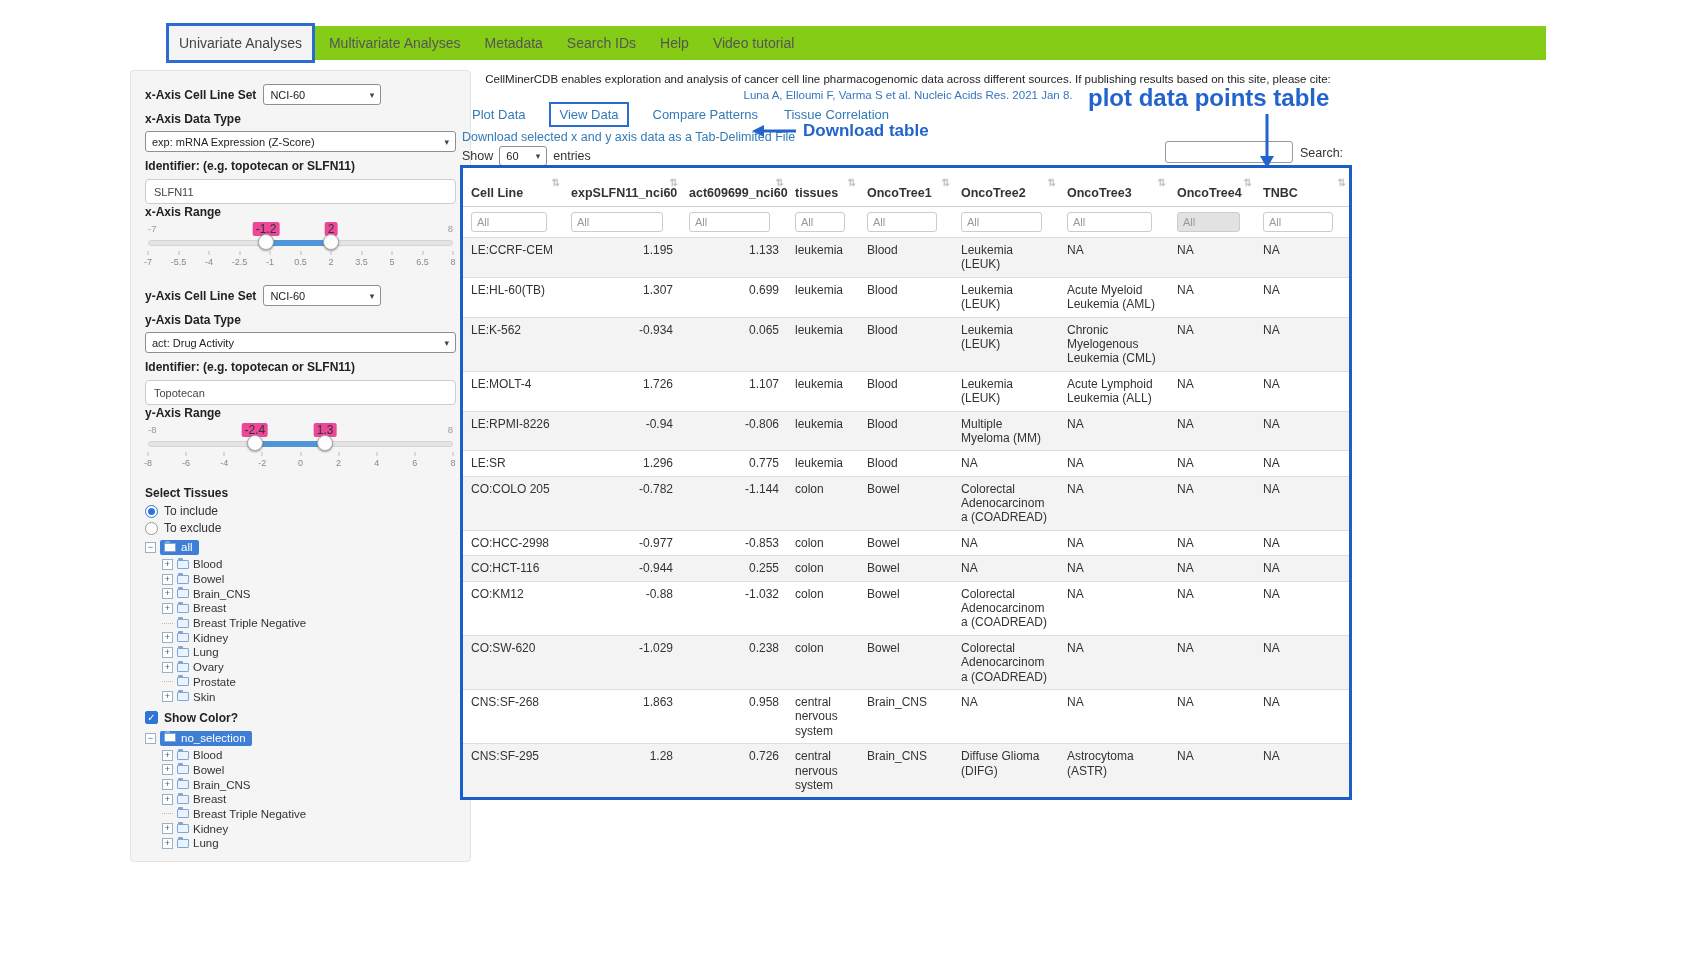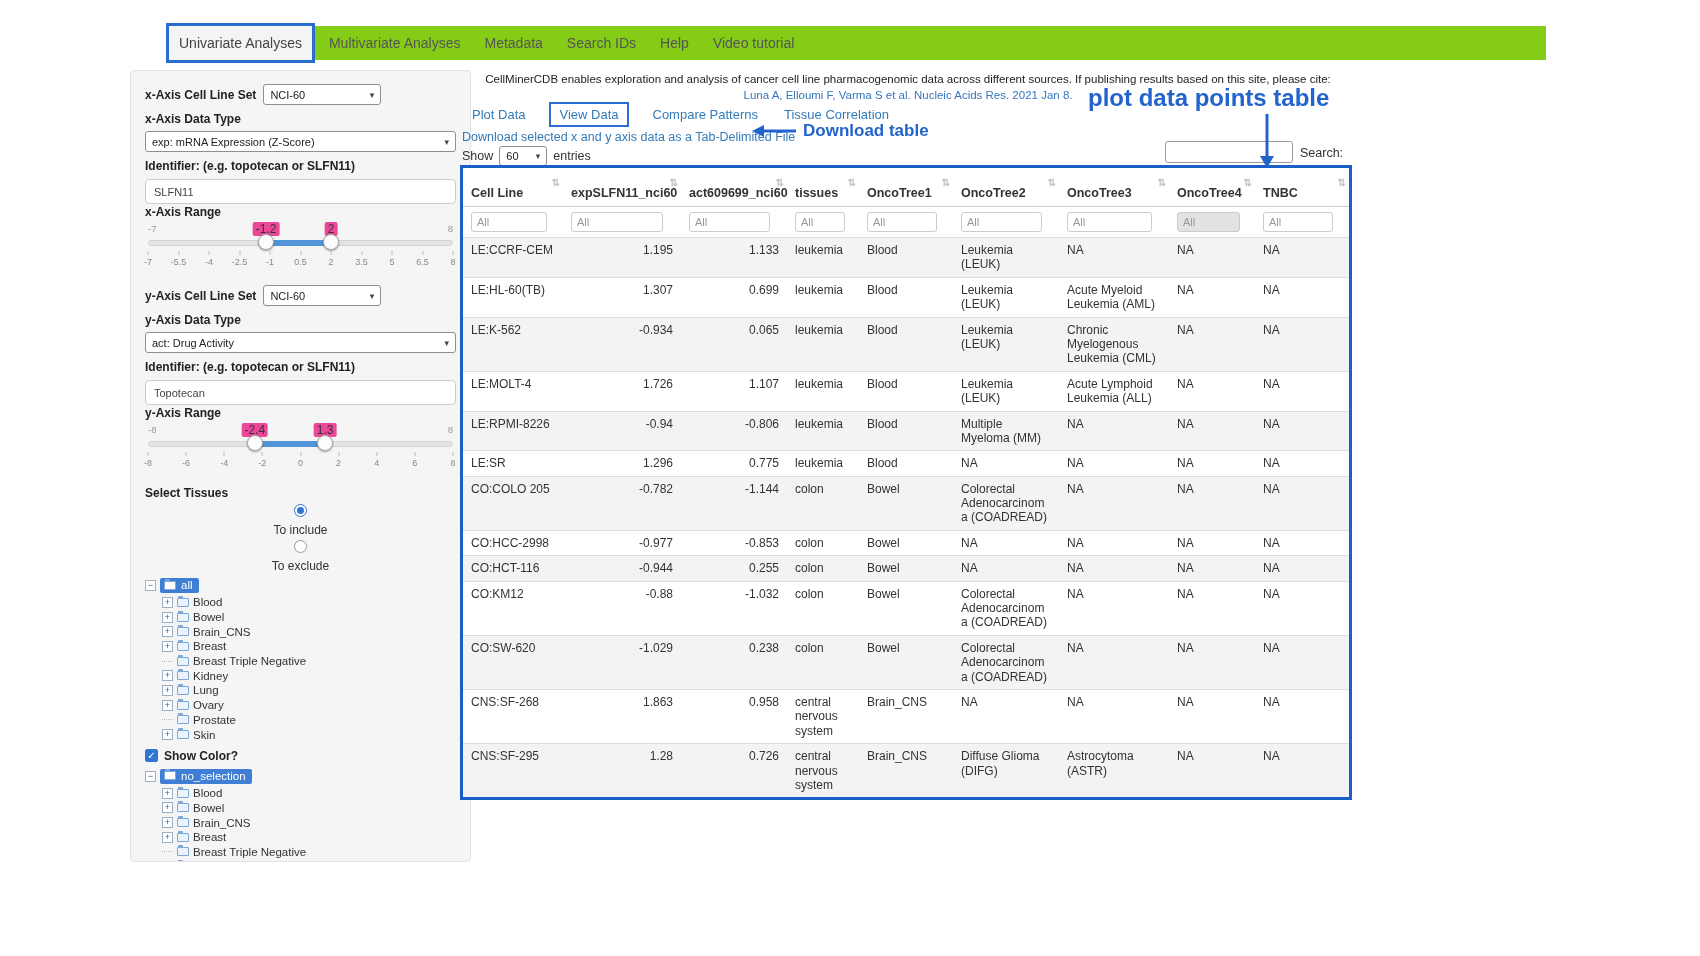--- a/index.html
+++ b/index.html
@@ -29,21 +29,21 @@
   .slider .minmax.right { right:0; }
   .slider .hlabel { position:absolute; top:-1px; transform:translateX(-50%); font-size:12px; color:#333; background:#ec4899; padding:0 3px; border-radius:2px; }
   .slider .track { position:absolute; top:17px; left:0; right:0; height:6px; background:#e4e4e4; border:1px solid #d4d4d4; border-radius:3px; }
   .slider .bar { position:absolute; top:17px; height:6px; background:#5294d8; }
   .slider .handle { position:absolute; top:11px; width:16px; height:16px; border-radius:50%; background:#fdfdfd; border:1px solid #a9a9a9; box-shadow:0 1px 2px rgba(0,0,0,.35); transform:translateX(-50%); cursor:pointer; }
   .slider .ticks { position:absolute; top:28px; left:0; right:0; height:18px; }
   .slider .tickmark { position:absolute; top:0; width:1px; height:4px; background:#bbb; transform:translateX(-50%); }
   .slider .tick { position:absolute; top:6px; transform:translateX(-50%); font-size:9px; color:#888; white-space:nowrap; }
 
   
-  .radio-row { display:flex; align-items:center; gap:6px; margin:3px 0; font-size:12px; color:#333; cursor:pointer;flex-direction:column; }
+  .radio-row { display:flex; align-items:center; gap:6px; margin:3px 0; font-size:12px; color:#333; cursor:pointer; }
   .radio { width:13px; height:13px; border-radius:50%; border:1px solid #999; background:#fff; position:relative; flex:0 0 auto; }
   .radio.checked { border-color:#2e75d4; }
   .radio.checked::after { content:""; position:absolute; inset:2px; background:#2e75d4; border-radius:50%; }
   .check-row { display:flex; align-items:center; gap:6px; margin:7px 0 6px; cursor:pointer; }
   .checkbox { width:13px; height:13px; background:#2e75d4; border:1px solid #2e75d4; border-radius:2px; color:#fff; font-size:10px; line-height:12px; text-align:center; flex:0 0 auto; }
 
   
   .tree { margin:5px 0 4px; }
   .tree-root { display:flex; align-items:center; gap:4px; margin:2px 0 2px; }
   .chip { display:inline-flex; align-items:center; gap:5px; background:#3f7ed5; color:#fff; font-size:11.5px; padding:1px 6px 2px 4px; border-radius:2px; cursor:pointer; }

